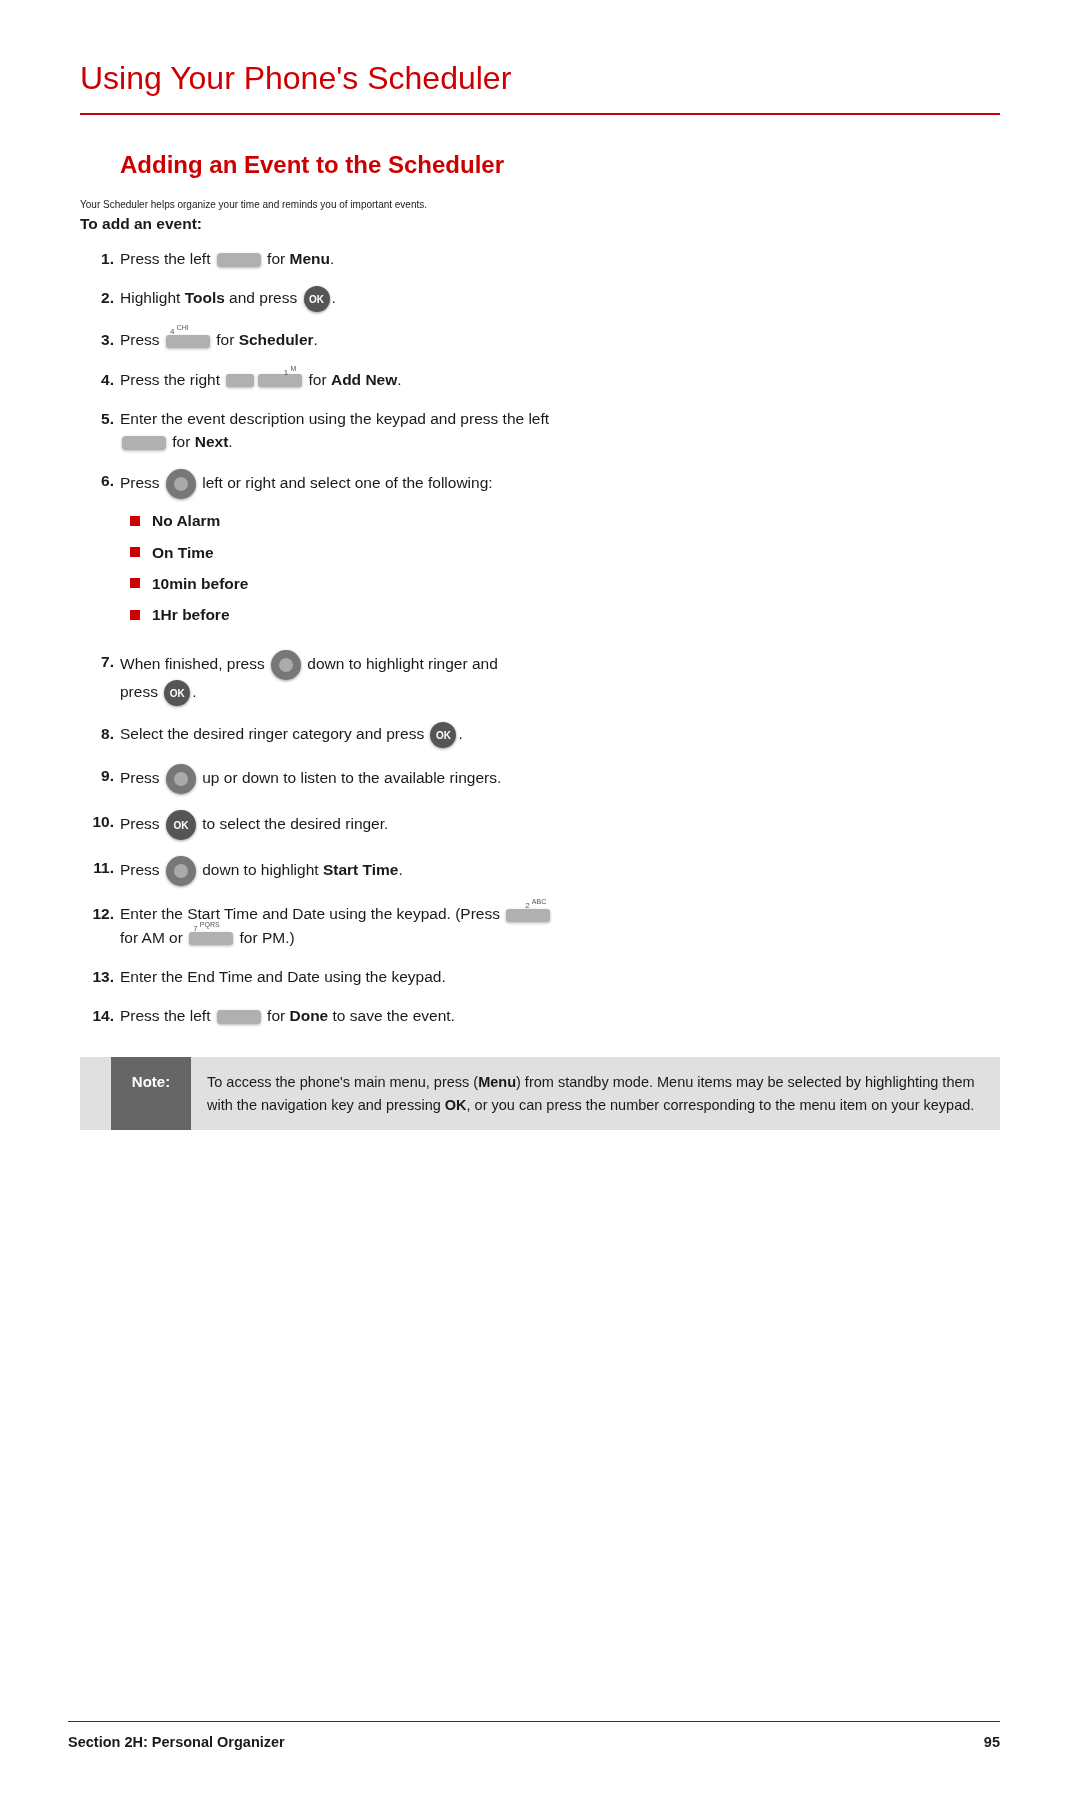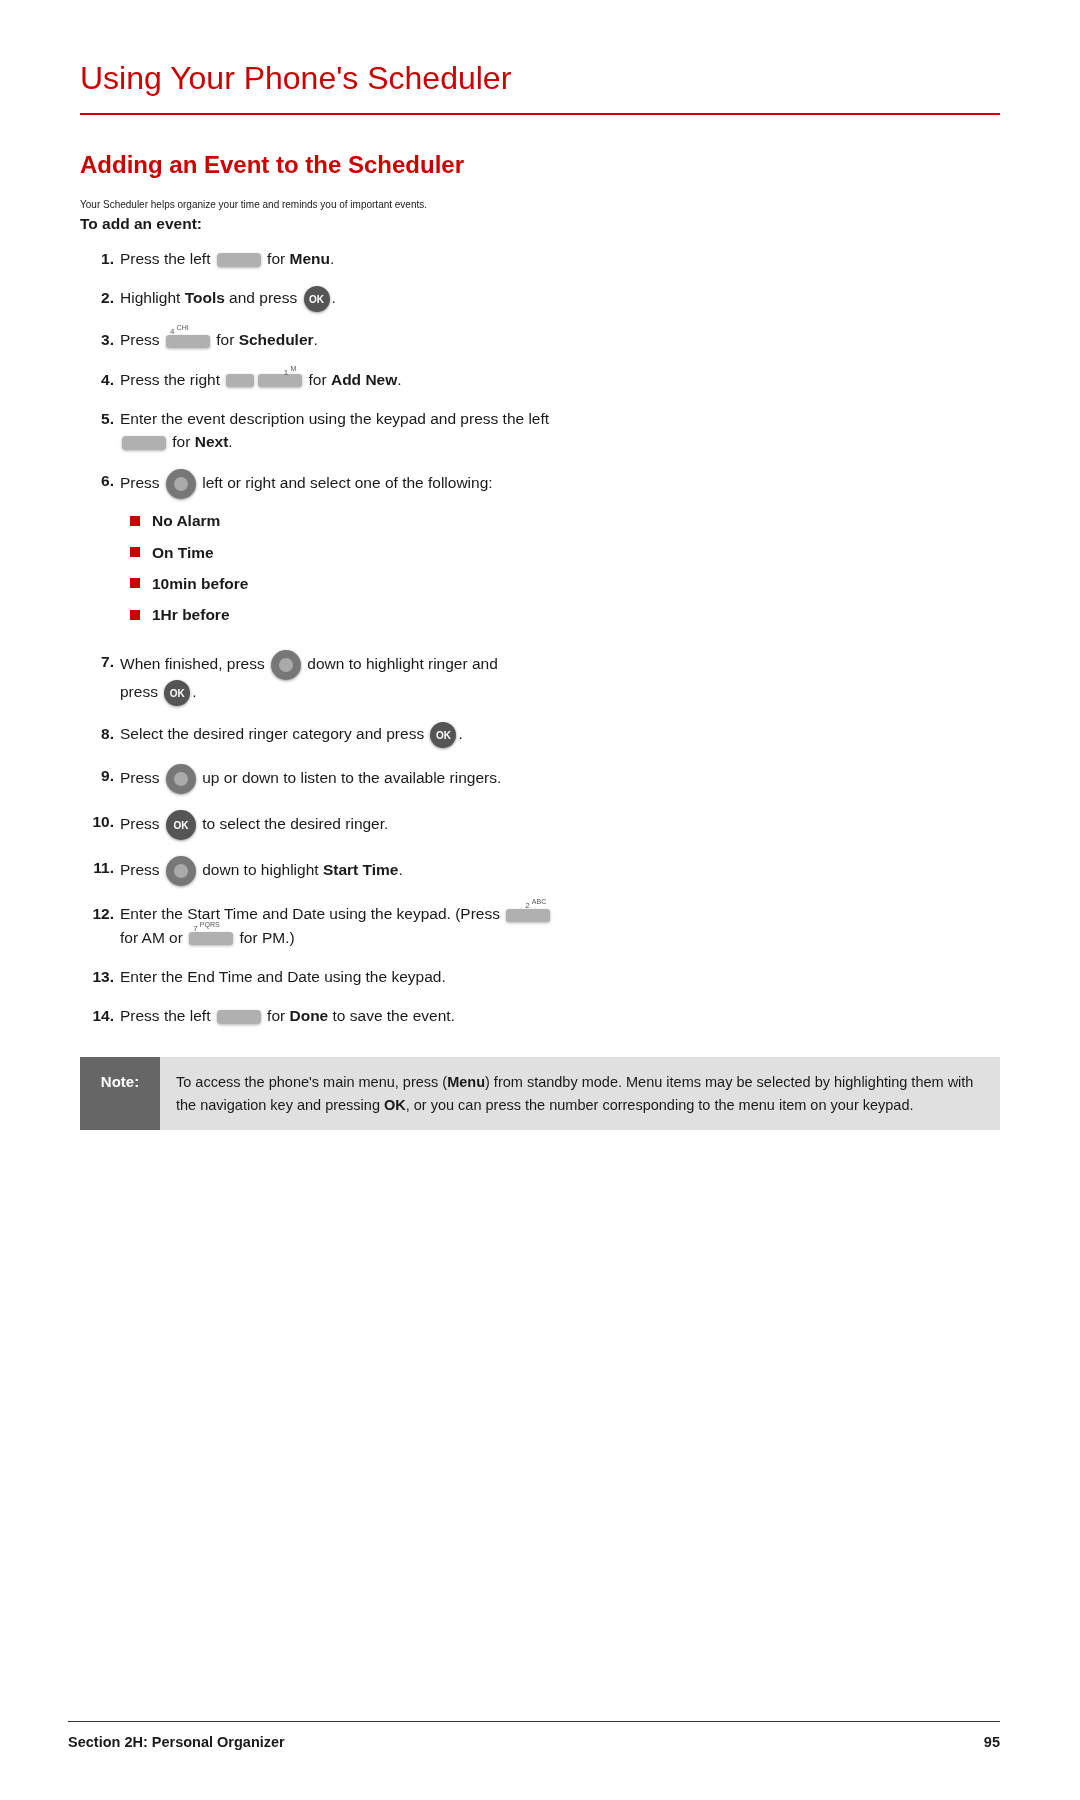--- a/index.html
+++ b/index.html
@@ -24,20 +24,21 @@
       border: none;
       border-top: 2px solid #cc0000;
       margin-bottom: 36px;
     }
 
     .section-title {
       font-size: 24px;
       font-weight: bold;
       color: #cc0000;
       margin-bottom: 18px;
+      margin-left: 40px;
     }
 
     .intro-text {
       font-size: 10px;
       margin-bottom: 3px;
       line-height: 1.5;
     }
 
     .to-add {
       font-weight: bold;
@@ -244,20 +245,21 @@
     
     .step-continuation {
     }
 
     
     .note-box {
       display: flex;
       background: #e0e0e0;
       margin-top: 30px;
       margin-bottom: 24px;
+      padding-left: 31px;
     }
     .note-label {
       background: #666;
       color: white;
       font-weight: bold;
       font-size: 15px;
       padding: 16px 14px;
       min-width: 80px;
       display: flex;
       align-items: flex-start;

